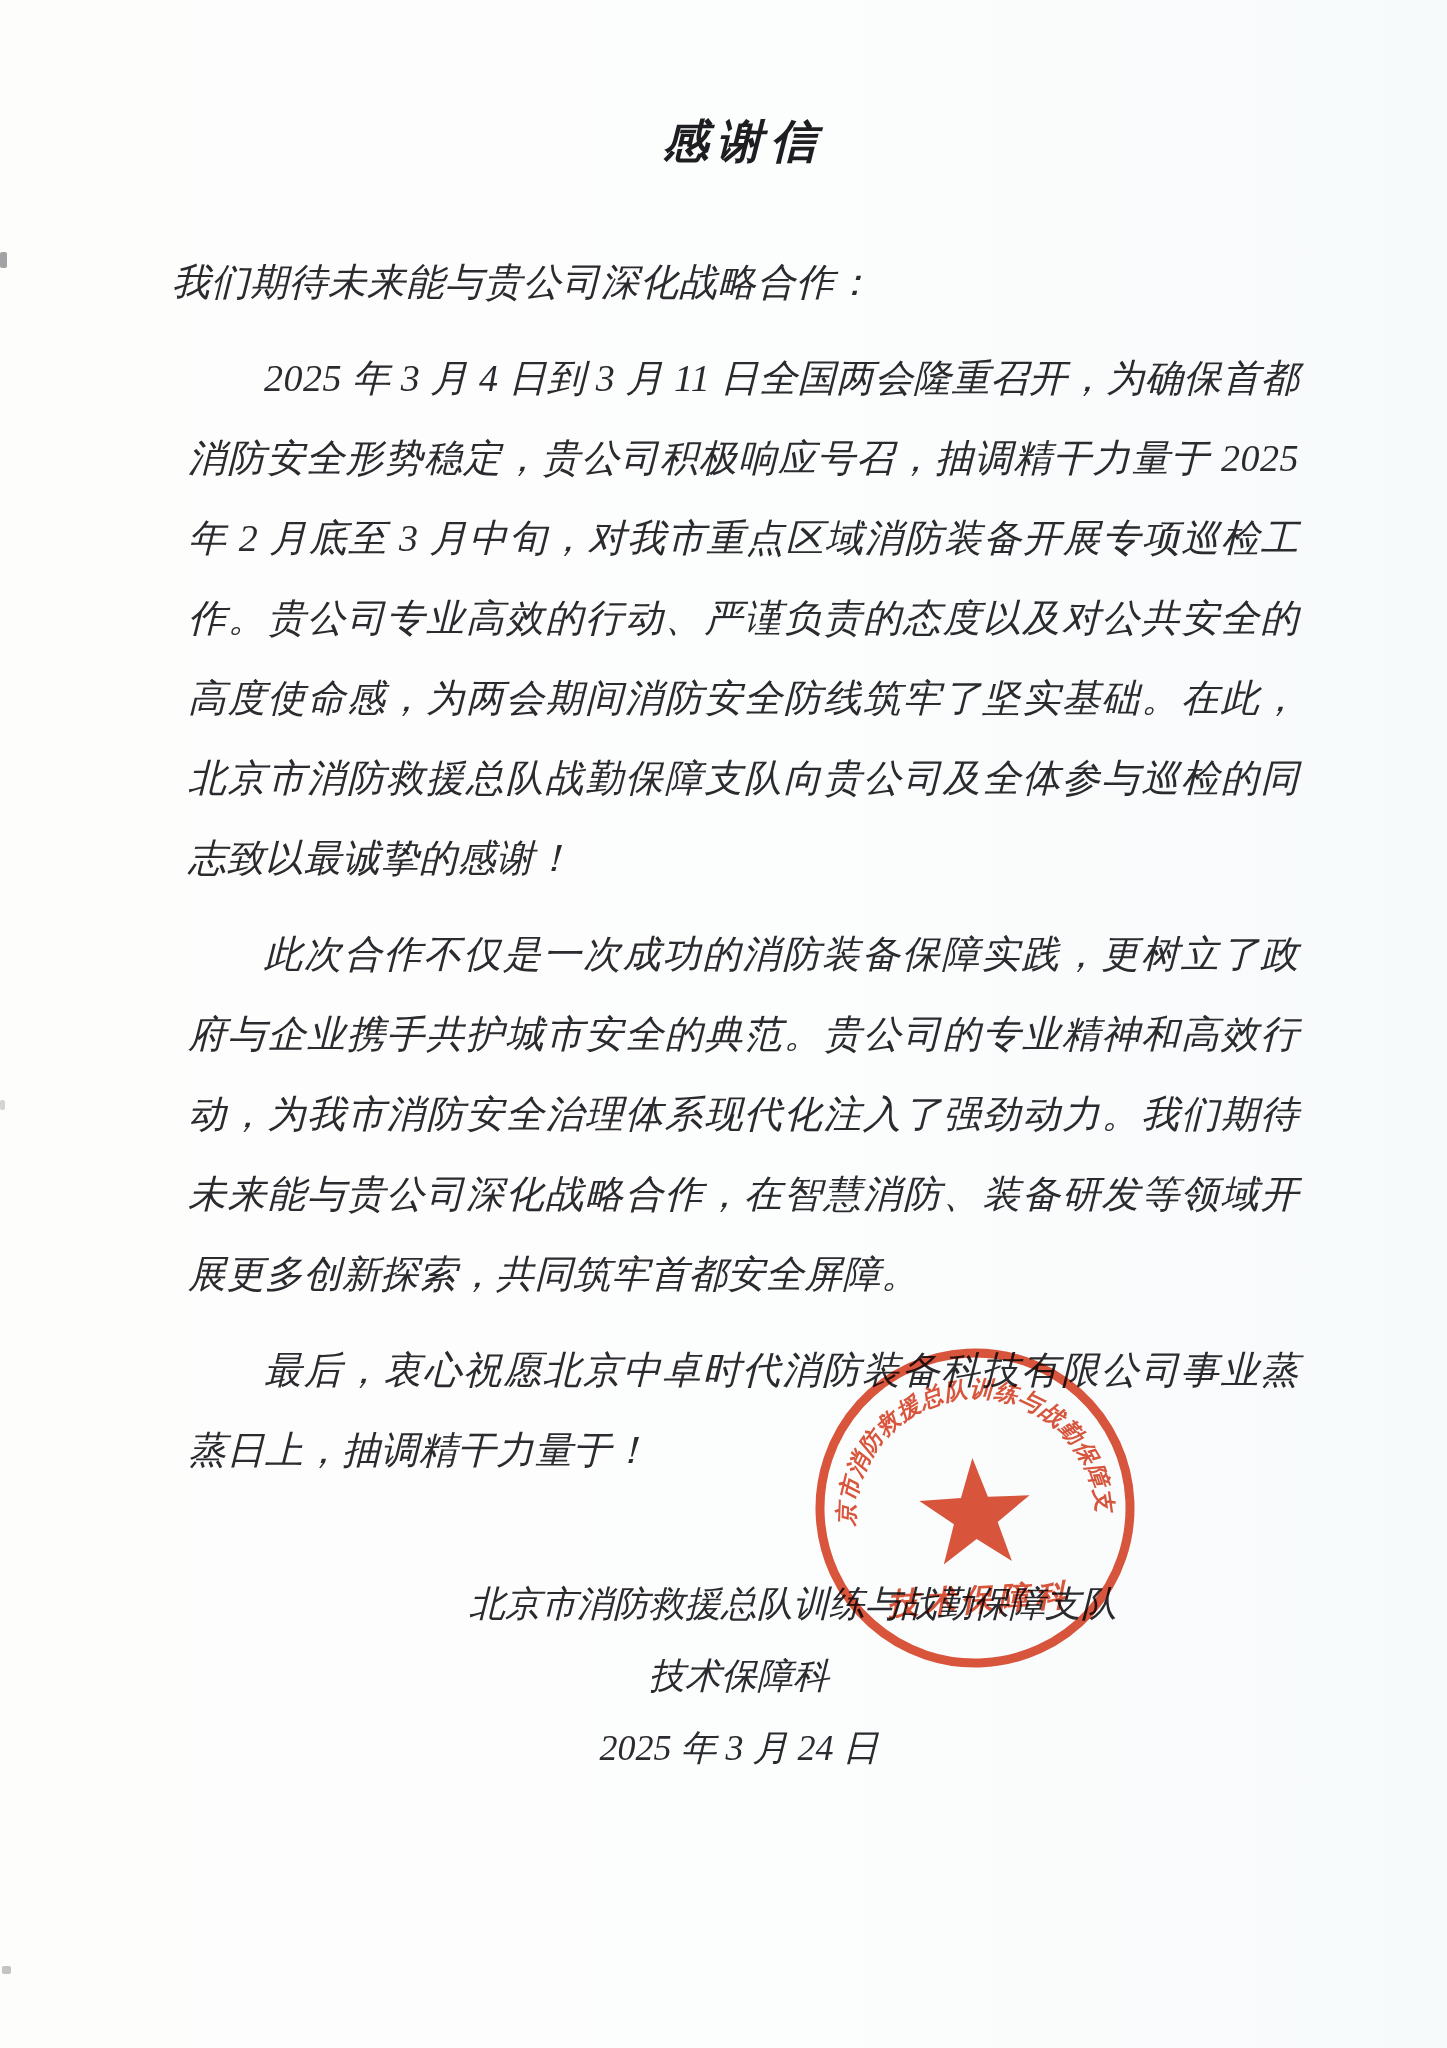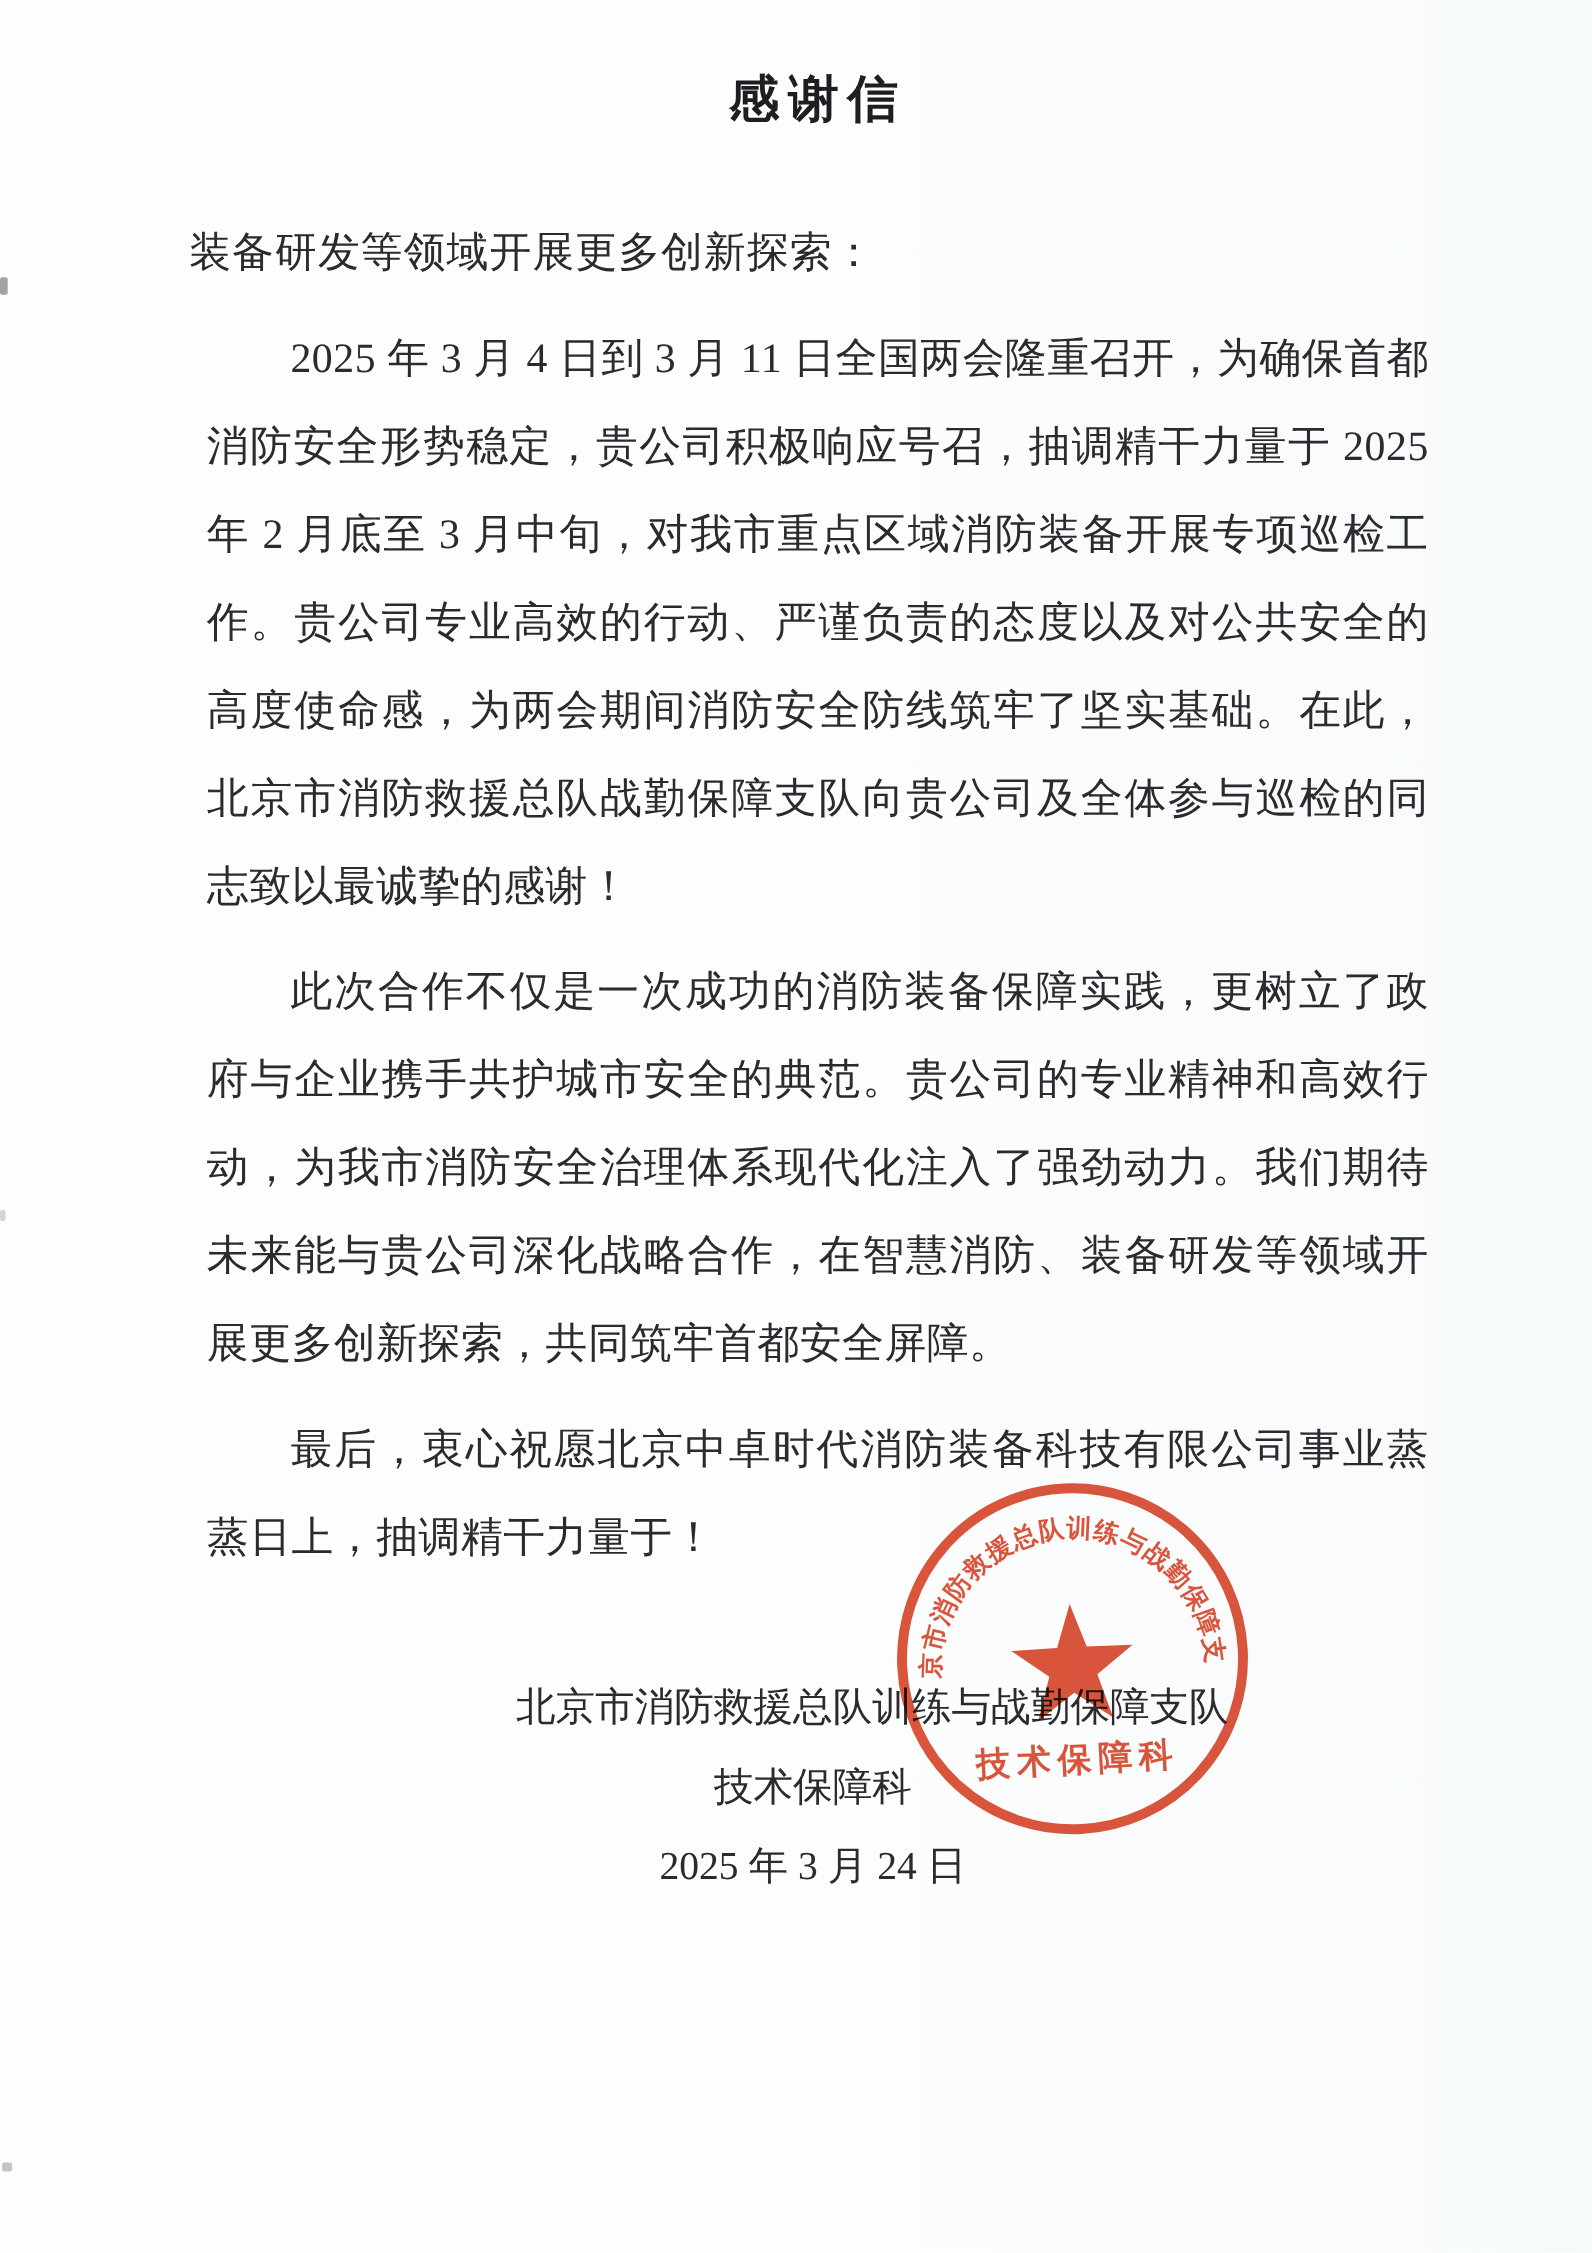--- a/index.html
+++ b/index.html
@@ -12,23 +12,24 @@
     height: 2048px;
     position: relative;
     overflow: hidden;
     font-family: "Liberation Serif", "DejaVu Serif", serif;
     background: linear-gradient(90deg, #fdfdfc 0%, #fcfdfd 55%, #f7fafb 100%);
   }
   .page {
     position: relative;
     width: 100%;
     height: 100%;
-    padding: 60px 132px 0 172px;
+    padding: 112px 132px 0 172px;
     box-sizing: border-box;
     color: #2a2a2f;
+    font-style: italic;
   }
   .title {
     margin: 0 0 70px 0;
     text-align: center;
     font-size: 46px;
     line-height: 60px;
     font-weight: bold;
     letter-spacing: 8px;
     color: #1e1e22;
   }
@@ -102,21 +103,21 @@
   .speck-2 { left: 0;   top: 1100px; width: 5px;  height: 10px; opacity: 0.25; }
   .speck-3 { left: 2px; top: 1966px; width: 9px;  height: 8px;  opacity: 0.35; }
 </style>
 </head>
 <body>
 
 <div class="page">
 
   <h1 class="title">感谢信</h1>
 
-  <p class="greeting">装备研发等领域开展更多创新探索：</p>
+  <p class="greeting">我们期待未来能与贵公司深化战略合作：</p>
 
   <p class="body-para">2025 年 3 月 4 日到 3 月 11 日全国两会隆重召开，为确保首都消防安全形势稳定，贵公司积极响应号召，抽调精干力量于 2025 年 2 月底至 3 月中旬，对我市重点区域消防装备开展专项巡检工作。贵公司专业高效的行动、严谨负责的态度以及对公共安全的高度使命感，为两会期间消防安全防线筑牢了坚实基础。在此，北京市消防救援总队战勤保障支队向贵公司及全体参与巡检的同志致以最诚挚的感谢！</p>
 
   <p class="body-para">此次合作不仅是一次成功的消防装备保障实践，更树立了政府与企业携手共护城市安全的典范。贵公司的专业精神和高效行动，为我市消防安全治理体系现代化注入了强劲动力。我们期待未来能与贵公司深化战略合作，在智慧消防、装备研发等领域开展更多创新探索，共同筑牢首都安全屏障。</p>
 
   <p class="body-para">最后，衷心祝愿北京中卓时代消防装备科技有限公司事业蒸蒸日上，抽调精干力量于！</p>
 
   <div class="sig-block">
     <div class="sig-org">北京市消防救援总队训练与战勤保障支队</div>
     <div class="sig-dept">技术保障科</div>

